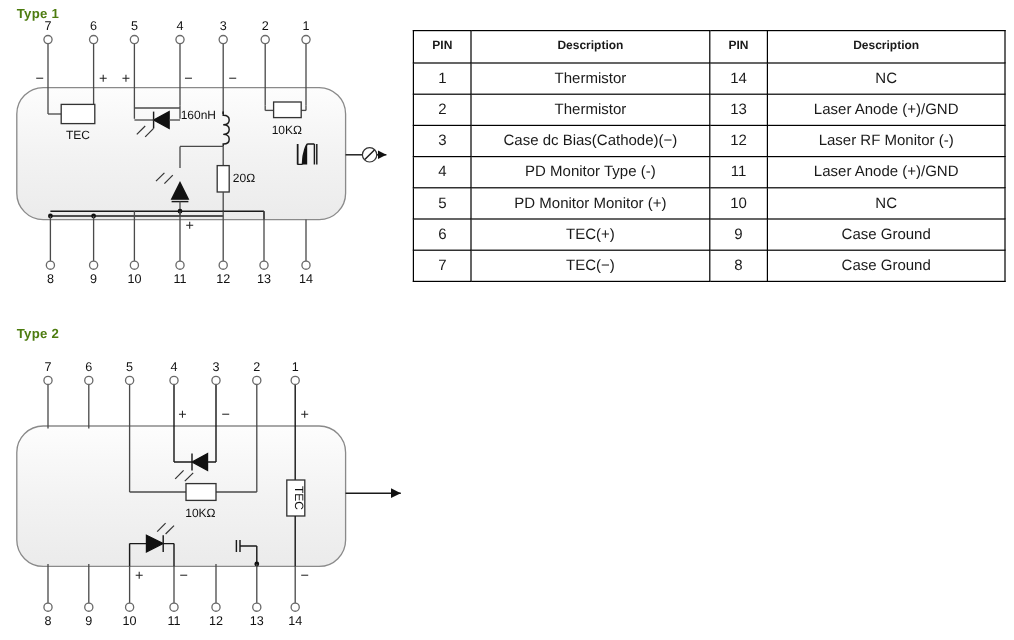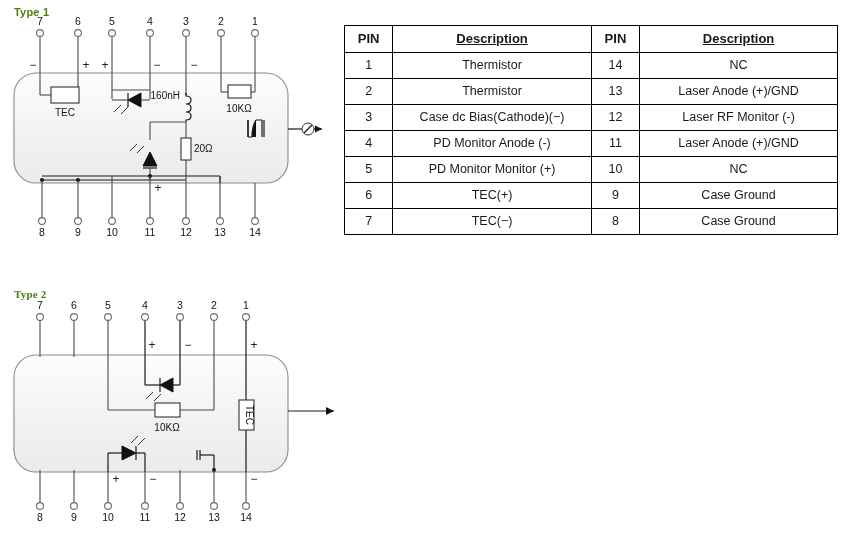--- a/index.html
+++ b/index.html
@@ -24,21 +24,21 @@
   #section-type2 { top: 265px; height: 268px; }
 
   .type-title {
     position: absolute;
     font-size: 11px;
     font-weight: bold;
     color: #4d7c0f;
     letter-spacing: 0.2px;
   }
   #type1-title { left: 14px; top: 6px; }
-  #type2-title { left: 14px; top: 23px; font-family: Liberation Serif, serif; }
+  #type2-title { left: 14px; top: 8px; }
 
   .diagram-wrap {
     position: absolute;
     left: 0;
     top: 0;
   }
 
   
   .pin-table {
     position: absolute;
@@ -52,26 +52,26 @@
     padding: 0;
     height: 25px;
     line-height: 25px;
     text-align: center;
     vertical-align: middle;
     white-space: nowrap;
     font-weight: normal;
   }
   .pin-table thead th {
     font-weight: bold;
-    font-size: 13px;
+    font-size: 10px;
     height: 26px;
     line-height: 26px;
   }
   .col-pin { width: 48px; }
-  .col-desc { width: 199px; text-decoration: underline; }
+  .col-desc { width: 199px; }
 
   
   svg { display: block; }
   .pkg-body {
     fill: url(#bodyGrad);
     stroke: #8a8a8a;
     stroke-width: 1.1;
   }
   .wire {
     stroke: #4a4a4a;
@@ -317,21 +317,21 @@
           <td>Laser Anode (+)/GND</td>
         </tr>
       <tr>
           <td>3</td>
           <td>Case dc Bias(Cathode)(−)</td>
           <td>12</td>
           <td>Laser RF Monitor (-)</td>
         </tr>
       <tr>
           <td>4</td>
-          <td>PD Monitor Anode (-)</td>
+          <td>PD Monitor Type (-)</td>
           <td>11</td>
           <td>Laser Anode (+)/GND</td>
         </tr>
       <tr>
           <td>5</td>
           <td>PD Monitor Monitor (+)</td>
           <td>10</td>
           <td>NC</td>
         </tr>
       <tr>

